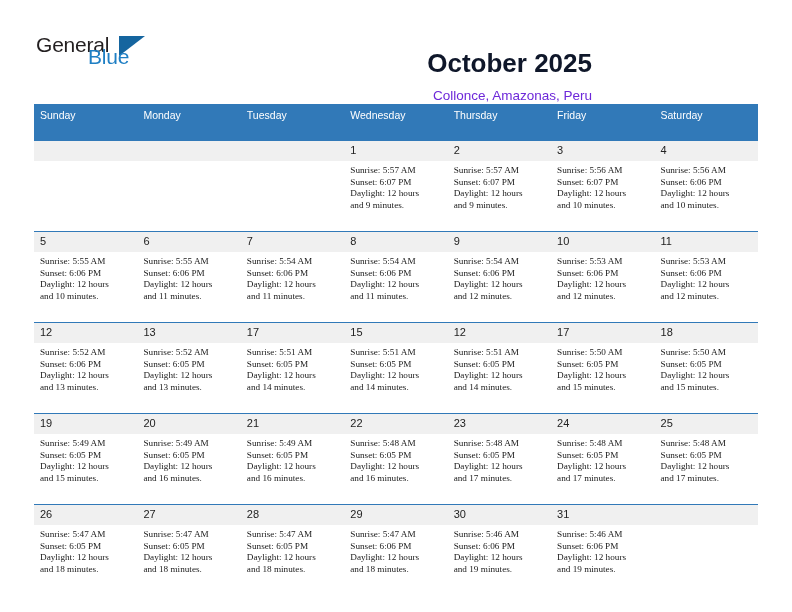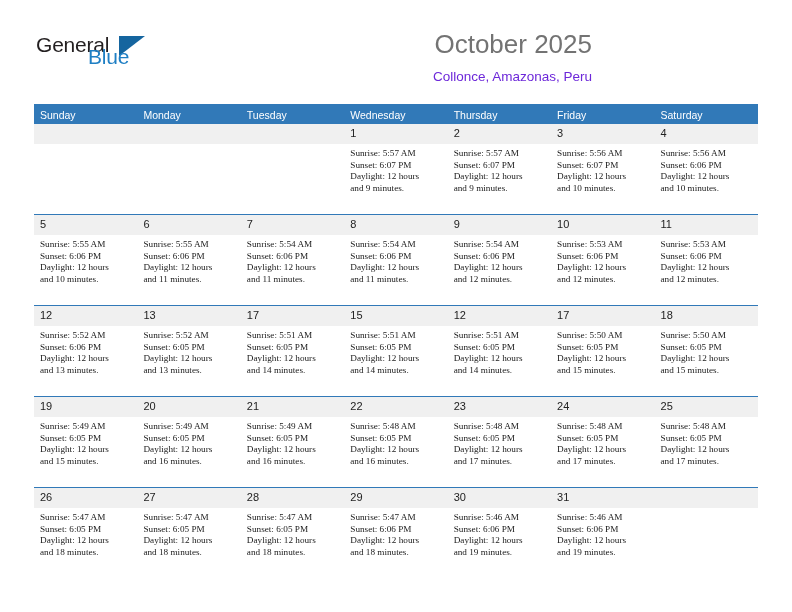--- a/index.html
+++ b/index.html
@@ -70,23 +70,24 @@
 
   .title-block {
     position: absolute;
     right: 36px;
     top: 28px;
     text-align: right;
   }
   .cal-title {
     font-size: 26px;
     line-height: 32px;
-    color: #737373;
-    font-weight: normal;
+    color: #0f172a;
+    font-weight: bold;
     white-space: nowrap;
+    margin-top: 19px;
   }
   .cal-subtitle {
     margin-top: 8px;
     font-size: 13.5px;
     line-height: 17px;
     color: #6d28d9;
     white-space: nowrap;
   }
 
   
@@ -98,21 +99,21 @@
     border-collapse: collapse;
     table-layout: fixed;
   }
 
   .calendar th {
     background: #3179b8;
     color: #ffffff;
     font-size: 10.5px;
     font-weight: normal;
     text-align: left;
-    padding: 5px 0 3px 6px;
+    padding: 5px 0 20px 6px;
     height: 11px;
     border: none;
   }
 
   .calendar td {
     vertical-align: top;
     padding: 0;
     border: none;
     border-top: 1px solid #3179b8;
     height: 90px;

